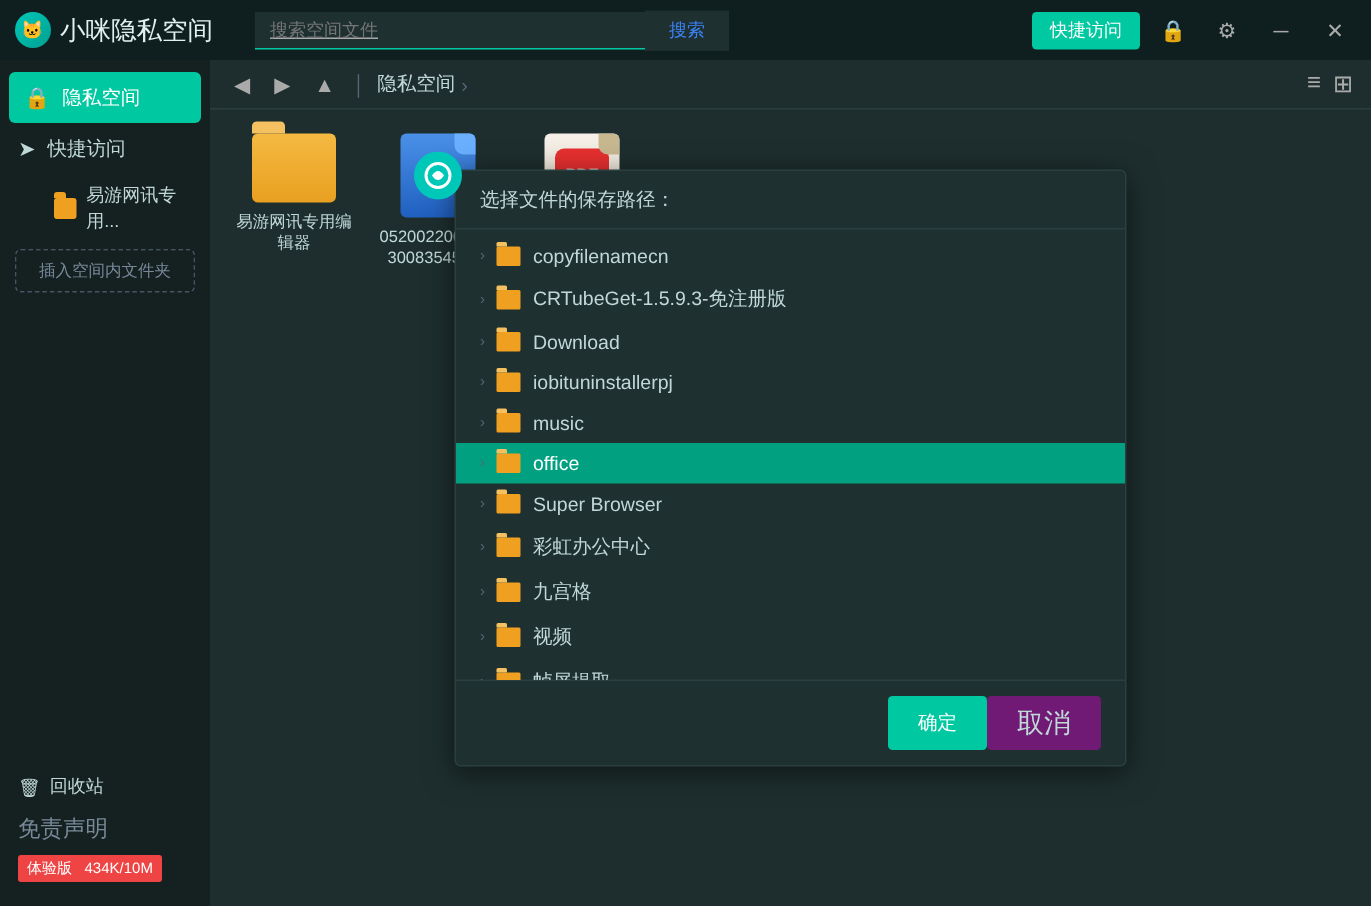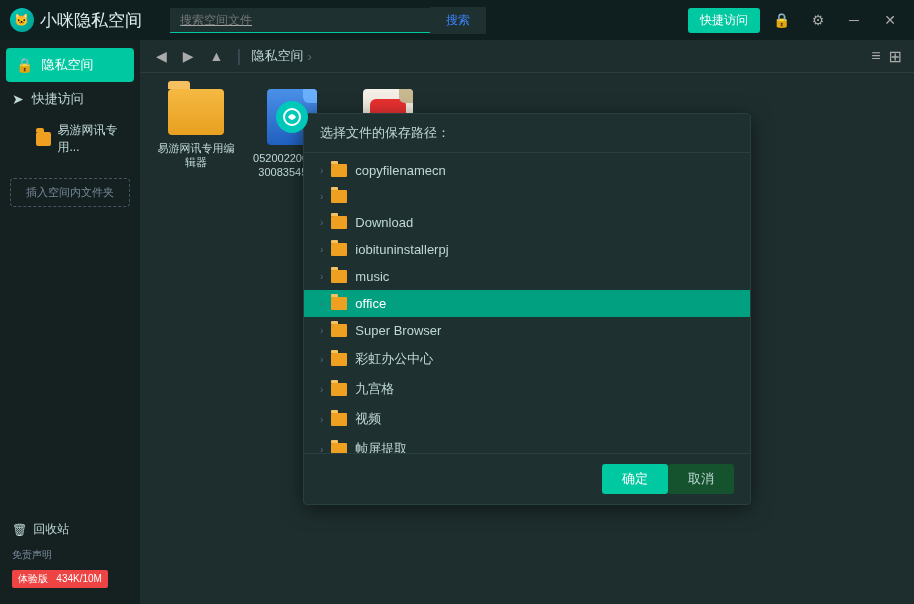--- a/index.html
+++ b/index.html
@@ -149,21 +149,21 @@
       content: '';
       position: absolute;
       top: -4px;
       left: 0;
       width: 8px;
       height: 4px;
       background: #f0a020;
       border-radius: 2px 2px 0 0;
     }
     .insert-folder-btn {
-      margin: 16px 10px;
+      margin: 4px 10px;
       border: 1px dashed #456;
       color: #789;
       padding: 6px;
       text-align: center;
       border-radius: 4px;
       font-size: 11px;
       cursor: pointer;
     }
     .sidebar-bottom {
       margin-top: auto;
@@ -173,21 +173,21 @@
       display: flex;
       align-items: center;
       gap: 6px;
       padding: 6px 0;
       cursor: pointer;
       color: #c0d8d8;
       font-size: 12px;
     }
     .disclaimer {
       color: #789;
-      font-size: 10px;
+      font-size: 15px;
       padding: 4px 0;
       cursor: pointer;
     }
     .version-badge {
       background: #ef4444;
       color: #fff;
       font-size: 10px;
       padding: 2px 6px;
       border-radius: 2px;
       margin-top: 4px;
@@ -435,27 +435,27 @@
     .confirm-btn {
       background: #00c8a0;
       border: none;
       color: white;
       padding: 6px 20px;
       border-radius: 3px;
       cursor: pointer;
       font-size: 13px;
     }
     .cancel-btn {
-      background: #14532d;
+      background: #701a75;
       border: none;
       color: #c0d8d8;
       padding: 6px 20px;
       border-radius: 3px;
       cursor: pointer;
-      font-size: 13px;
+      font-size: 18px;
     }
   </style>
 </head>
 <body>
 
 <div class="title-bar">
   <div class="title-bar-logo">
     <div class="logo-icon">🐱</div>
     <span class="title-text">小咪隐私空间</span>
   </div>
@@ -556,20 +556,21 @@
           <div class="dialog-list" id="dialog-list-container">
 
           <div class="dialog-item">
                 <span class="dialog-item-arrow">›</span>
                 <div class="dialog-folder-icon"></div>
                 <span>copyfilenamecn</span>
               </div>
               <div class="dialog-item">
                 <span class="dialog-item-arrow">›</span>
                 <div class="dialog-folder-icon"></div>
+                <span>CRTubeGet-1.5.9.3-免注册版</span>
               </div>
               <div class="dialog-item">
                 <span class="dialog-item-arrow">›</span>
                 <div class="dialog-folder-icon"></div>
                 <span>Download</span>
               </div>
               <div class="dialog-item">
                 <span class="dialog-item-arrow">›</span>
                 <div class="dialog-folder-icon"></div>
                 <span>iobituninstallerpj</span>

